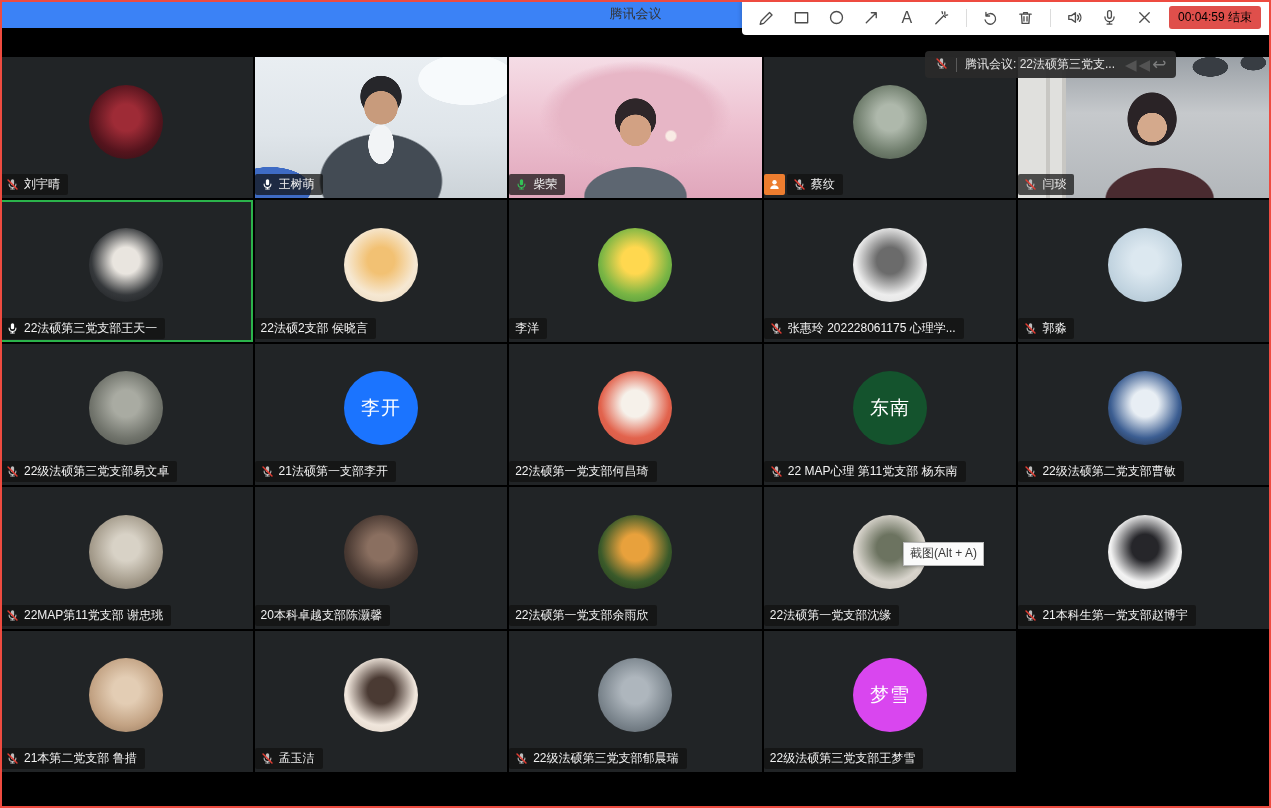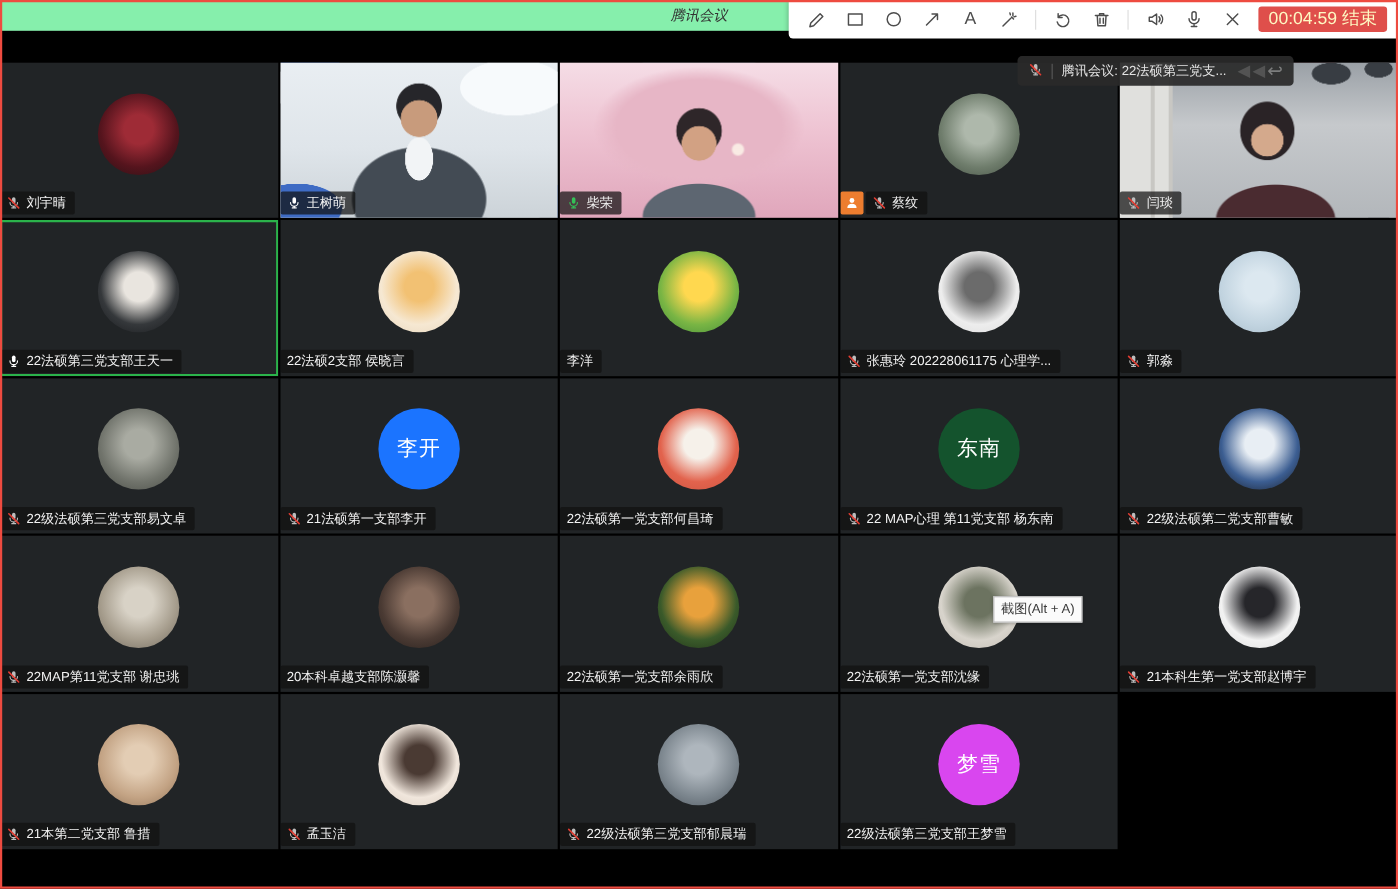--- a/index.html
+++ b/index.html
@@ -3,41 +3,41 @@
 <meta charset="utf-8">
 <style>
   html,body{margin:0;padding:0;}
   body{
     width:1271px;height:808px;position:relative;background:#000;
     font-family:"Liberation Sans","DejaVu Sans",sans-serif;
     overflow:hidden;-webkit-font-smoothing:antialiased;
   }
   
   .titlebar{
-    position:absolute;top:0;left:0;right:0;height:28px;background:#86efac;
-    display:flex;align-items:center;justify-content:center;z-index:5;font-style:italic;
+    position:absolute;top:0;left:0;right:0;height:28px;background:#3b82f6;
+    display:flex;align-items:center;justify-content:center;z-index:5;
   }
   .titlebar .title{font-size:13px;color:#333;}
   .annotation-frame{
     position:absolute;inset:0;z-index:60;pointer-events:none;
     box-shadow:inset 0 0 0 2px #ee4b40;
   }
   
   .anno-toolbar{
     position:absolute;top:0;right:0;height:35px;background:#fff;z-index:30;
     display:flex;align-items:center;gap:13px;padding:0 10px 0 14px;
     border-bottom-left-radius:4px;box-shadow:0 1px 5px rgba(0,0,0,.25);
   }
   .tool-btn{width:22px;height:22px;display:flex;align-items:center;justify-content:center;cursor:pointer;}
   .tool-btn svg{stroke:#4d4d4d;fill:none;stroke-width:1.4;stroke-linecap:round;stroke-linejoin:round;}
   .tool-btn.text-tool{font-size:16px;color:#4d4d4d;font-weight:400;}
   .tb-divider{width:1px;height:18px;background:#dcdcdc;}
   .end-btn{
     height:23px;border-radius:3px;padding:0 9px;display:flex;align-items:center;
-    color:#fef9c3;font-size:16px;white-space:nowrap;cursor:pointer;
+    color:#000000;font-size:12px;white-space:nowrap;cursor:pointer;
   }
   
   .speaking-banner{
     position:absolute;top:51px;left:925px;height:27px;z-index:20;
     display:flex;align-items:center;gap:8px;padding:0 10px;
     background:rgba(42,42,42,.93);border-radius:4px;color:#e4e4e4;font-size:12px;
   }
   .sb-divider{width:1px;height:14px;background:#5a5a5a;}
   .ghost-icons{display:flex;align-items:center;gap:2px;margin-left:2px;}
   .ghost-chevron{color:rgba(200,200,200,.22);font-size:15px;line-height:1;}

